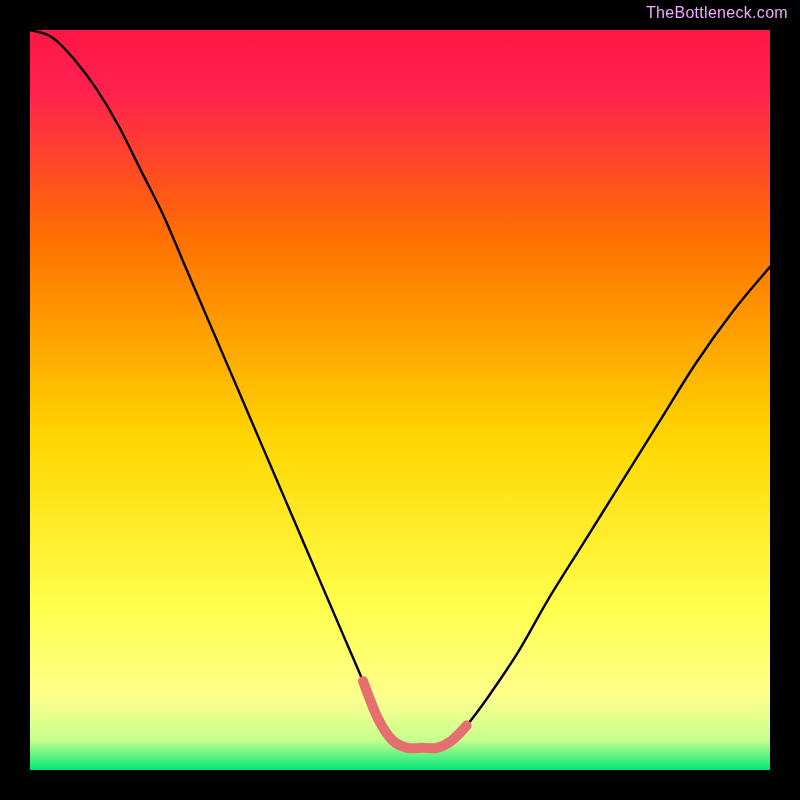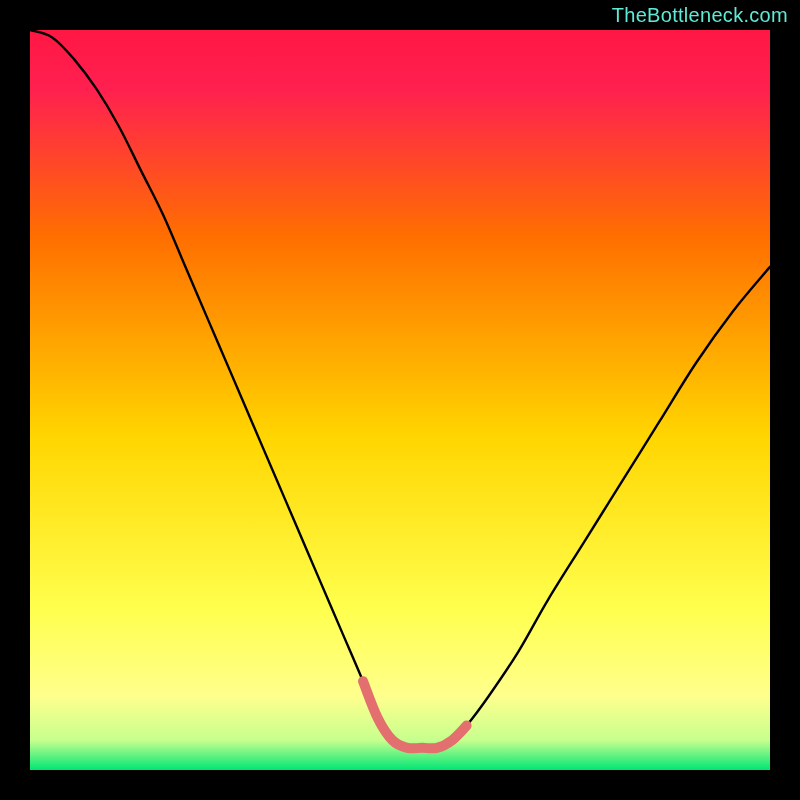--- a/index.html
+++ b/index.html
@@ -27,22 +27,22 @@
   }
   .plot-area svg {
     position: absolute;
     left: 0;
     top: 0;
   }
   .watermark {
     position: absolute;
     top: 4px;
     right: 12px;
-    color: #5eead4;
-    font-size: 20px;
+    color: #f0abfc;
+    font-size: 16px;
     font-weight: 500;
     letter-spacing: 0.3px;
     user-select: none;
     pointer-events: none;
   }
 </style>
 </head>
 <body>
 
 <div class="outer">

